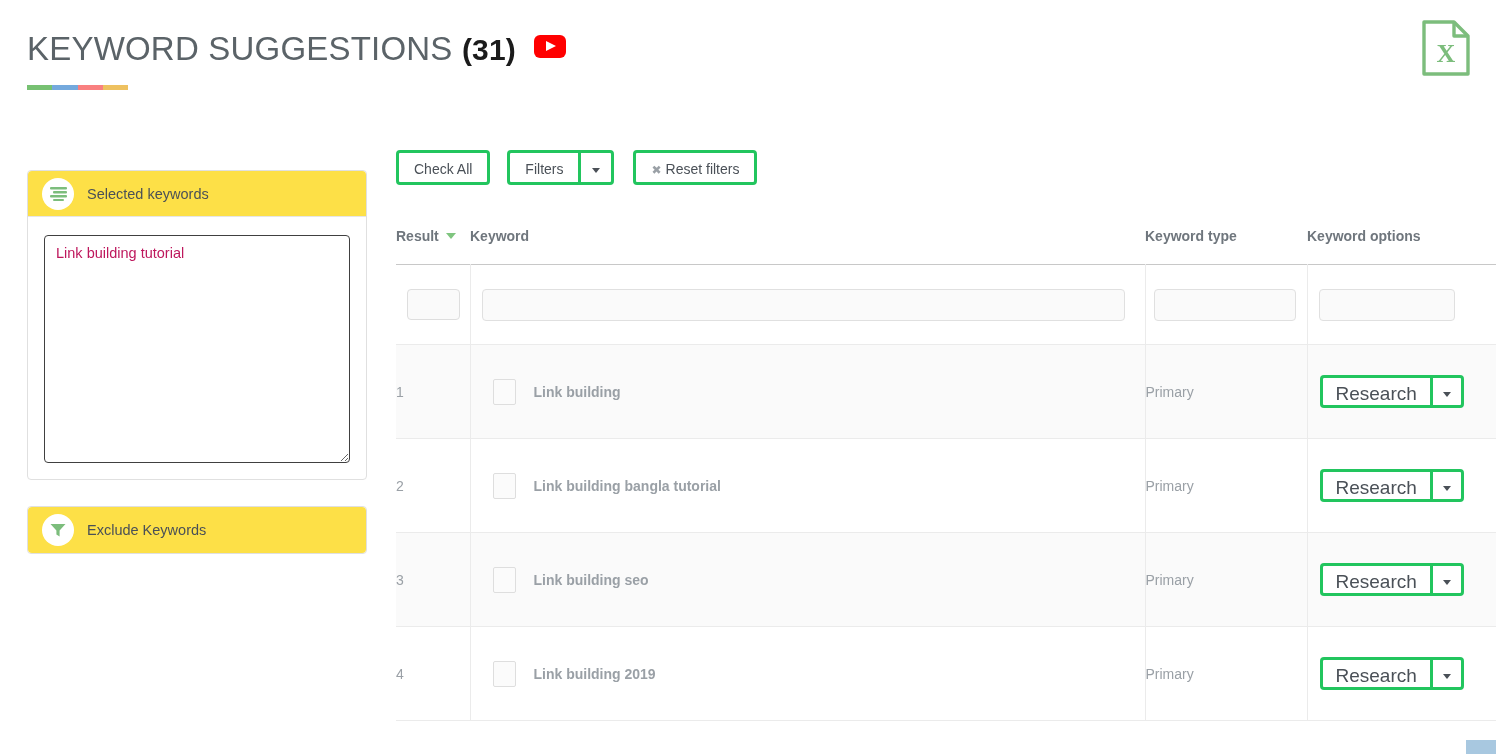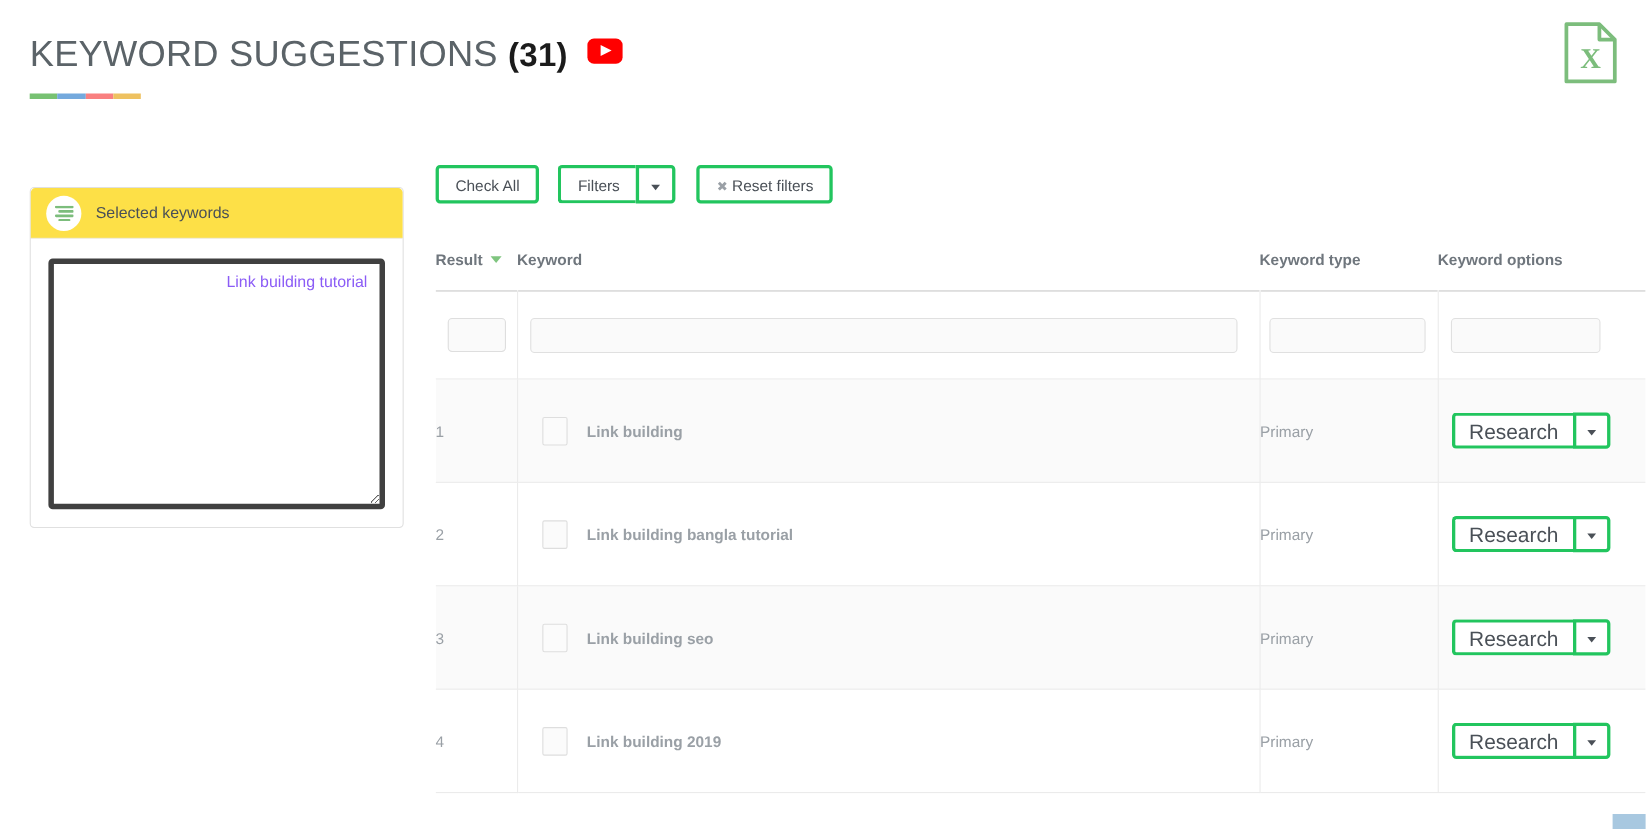--- a/index.html
+++ b/index.html
@@ -103,31 +103,30 @@
   .panel-title {
     margin-left: 13px;
     font-size: 14.5px;
     color: #4a5057;
   }
   .panel-body { padding: 18px 16px 16px 16px; }
 
   .kw-textarea {
     width: 306px;
     height: 228px;
-    border: 5px solid #404040;
+    border: 1px solid #404040;
     border-radius: 4px;
     background: #fff;
     padding: 9px 11px;
     font-family: "Liberation Sans", sans-serif;
     font-size: 14.5px;
-    color: #8b5cf6;
+    color: #be185d;
     resize: vertical;
     outline: none;
     display: block;
-    text-align: right;
   }
   .sidebar-actions {
     margin-top: 16px;
     display: flex;
     gap: 9px;
   }
   .btn {
     font-family: "Liberation Sans", sans-serif;
     font-size: 13.5px;
     border-radius: 4px;
@@ -353,20 +352,30 @@
           <rect x="3" y="12" width="11" height="2.0" rx="1" fill="#7cbd7c"></rect>
         </svg>
       </span>
       <span class="panel-title">Selected keywords</span>
     </div>
     <div class="panel-body">
       <textarea class="kw-textarea" placeholder="" style="">Link building tutorial</textarea>
     </div>
   </div>
 
+  <div class="panel collapsed">
+    <div class="panel-head">
+      <span class="panel-icon-circle">
+        <svg width="16" height="15" viewBox="0 0 16 15">
+          <path d="M0.5 1 H15.5 L9.6 7.6 V13.6 L6.4 11.6 V7.6 Z" fill="#7cbd7c"></path>
+        </svg>
+      </span>
+      <span class="panel-title">Exclude Keywords</span>
+    </div>
+  </div>
 
 </div>
 
 <div class="main">
   <div class="toolbar">
     <button class="btn">Check All</button>
     <span class="btn-group">
       <button class="btn">Filters</button>
       <button class="btn caret-btn"><span class="caret"></span></button>
     </span>

